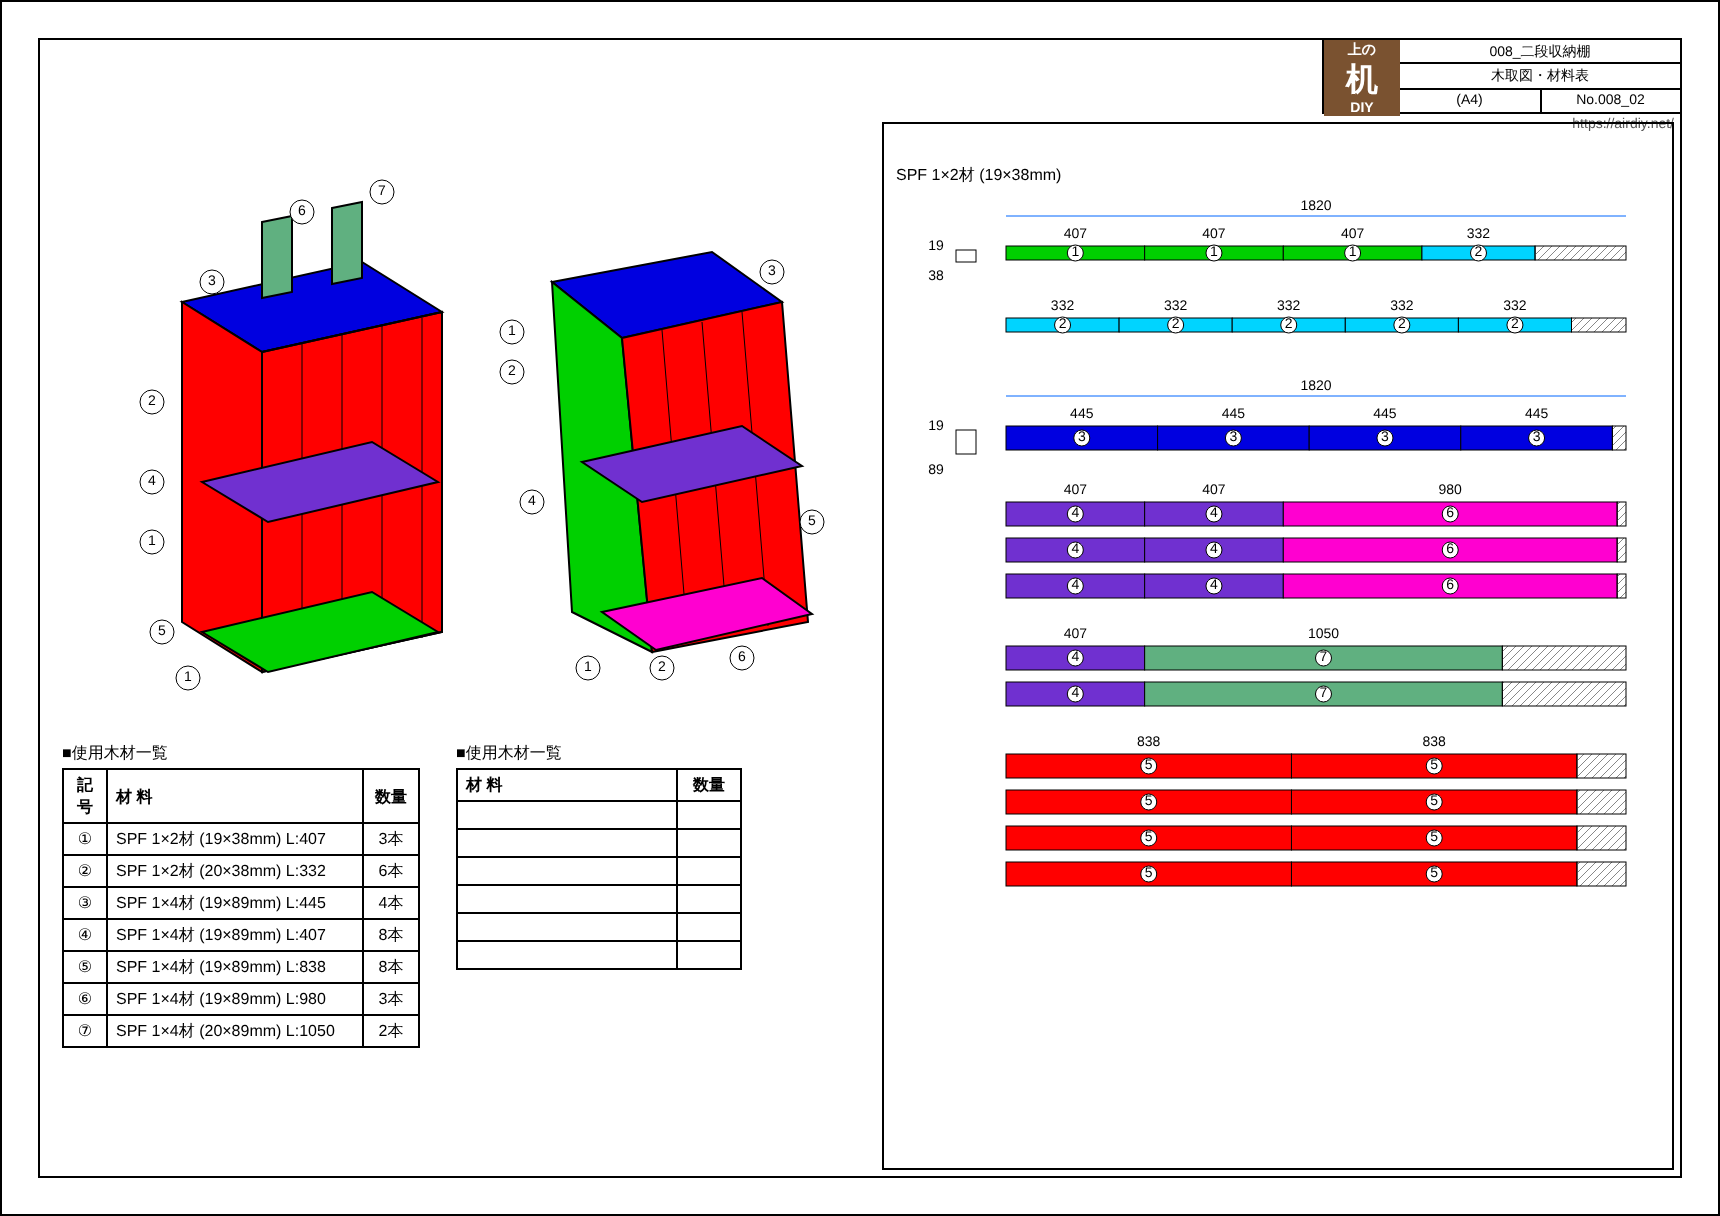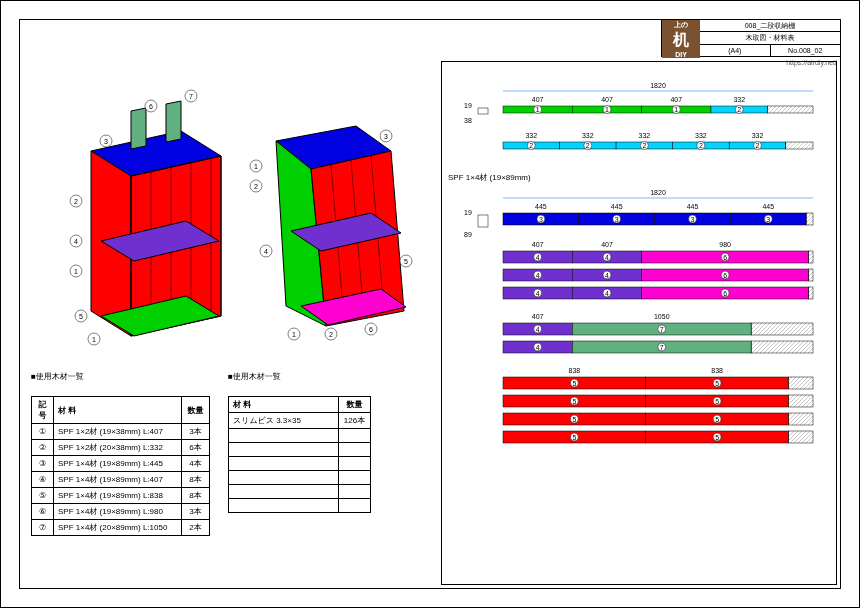--- a/index.html
+++ b/index.html
@@ -15,21 +15,21 @@
 .tc-cell{flex:1;display:flex;align-items:center;justify-content:center;font-size:7px;border-right:1px solid #000}
 .tc-cell:last-child{border-right:none}
 .url{position:absolute;right:22px;top:58px;font-size:7px;color:#555}
 
 .iso-views{position:absolute;left:40px;top:70px;width:380px;height:280px}
 .iso-svg{width:100%;height:100%}
 
 .tables{position:absolute;left:30px;top:370px;display:flex;gap:18px}
 table{border-collapse:collapse;font-size:8px}
 th,td{border:1px solid #000;padding:2px 4px;text-align:center;height:14px}
-.tbl-title{font-size:8px;margin-bottom:14px}
+.tbl-title{font-size:8px;margin-bottom:2px}
 .wood-tbl th:nth-child(1),.wood-tbl td:nth-child(1){width:22px}
 .wood-tbl th:nth-child(2),.wood-tbl td:nth-child(2){width:128px;text-align:left}
 .wood-tbl th:nth-child(3),.wood-tbl td:nth-child(3){width:28px}
 .other-tbl th:nth-child(1),.other-tbl td:nth-child(1){width:110px;text-align:left}
 .other-tbl th:nth-child(2),.other-tbl td:nth-child(2){width:32px}
 
 .cut-diagrams{position:absolute;left:440px;top:60px;right:22px;bottom:22px;border:1px solid #000;padding:6px;overflow:hidden}
 .cut-section-title{font-size:8px;margin:4px 0 2px 0}
 .cut-svg{width:380px}
 .board{stroke:#000;stroke-width:0.5}
@@ -189,24 +189,20 @@
       <div class="tbl-title">■使用木材一覧</div>
       <table class="other-tbl">
         <tbody>
             <tr>
           <th>材 料</th>
           <th>数量</th>
         </tr>
         </tbody>
           <tbody id="other-tbody">
             <tr>
-              <td>スリムビス 3.3×35</td>
-              <td>126本</td>
-            </tr>
-            <tr>
               <td>&nbsp;</td>
               <td>&nbsp;</td>
             </tr>
             <tr>
               <td>&nbsp;</td>
               <td>&nbsp;</td>
             </tr>
             <tr>
               <td>&nbsp;</td>
               <td>&nbsp;</td>
@@ -230,20 +226,21 @@
 
   <div class="cut-diagrams">
     <svg width="0" height="0">
         <defs>
           <pattern id="hatchP" patternUnits="userSpaceOnUse" width="4" height="4">
             <path d="M-1,1 l2,-2 M0,4 l4,-4 M3,5 l2,-2" stroke="#888" stroke-width="0.5"></path>
           </pattern>
         </defs>
       </svg>
 
+    <div class="cut-section-title">SPF 1×2材 (19×38mm)</div>
     <svg class="cut-svg" height="88" id="cut1">
         <g>
           <rect x="30" y="30" width="10" height="6" fill="none" stroke="#000" stroke-width="0.5"></rect>
 <text class="dim-text" x="20" y="30">19</text>
 <text class="dim-text" x="20" y="45">38</text>
         </g>
         <text class="dim-text" x="210" y="10">1820</text>
         <line class="dim-line" x1="55" y1="13" x2="365" y2="13"></line>
         <rect x="55" y="28" width="69.32417582417582" height="7" fill="#00d000" class="board"></rect>
         <circle class="circ" cx="89.66208791208791" cy="31.5" r="4"></circle>
@@ -278,21 +275,20 @@
         <circle class="circ" cx="252.92307692307693" cy="67.5" r="4"></circle>
         <text class="circ-text" x="252.92307692307693" y="67.5">2</text>
         <text class="dim-text" x="252.92307692307693" y="60">332</text>
         <rect x="281.1978021978022" y="64" width="56.549450549450555" height="7" fill="#00d4ff" class="board"></rect>
         <circle class="circ" cx="309.4725274725275" cy="67.5" r="4"></circle>
         <text class="circ-text" x="309.4725274725275" y="67.5">2</text>
         <text class="dim-text" x="309.4725274725275" y="60">332</text>
         <rect x="337.7472527472528" y="64" width="27.252747252747255" height="7" class="board hatch"></rect>
       </svg>
 
-    <div class="cut-section-title">SPF 1×4材 (19×89mm)</div>
     <svg class="cut-svg" height="380" id="cut2">
         <g>
           <rect x="30" y="30" width="10" height="12" fill="none" stroke="#000" stroke-width="0.5"></rect>
 <text class="dim-text" x="20" y="30">19</text>
 <text class="dim-text" x="20" y="52">89</text>
         </g>
         <text class="dim-text" x="210" y="10">1820</text>
         <line class="dim-line" x1="55" y1="13" x2="365" y2="13"></line>
         <rect x="55" y="28" width="75.7967032967033" height="12" fill="#0000e0" class="board"></rect>
         <circle class="circ" cx="92.89835164835165" cy="34" r="4"></circle>

